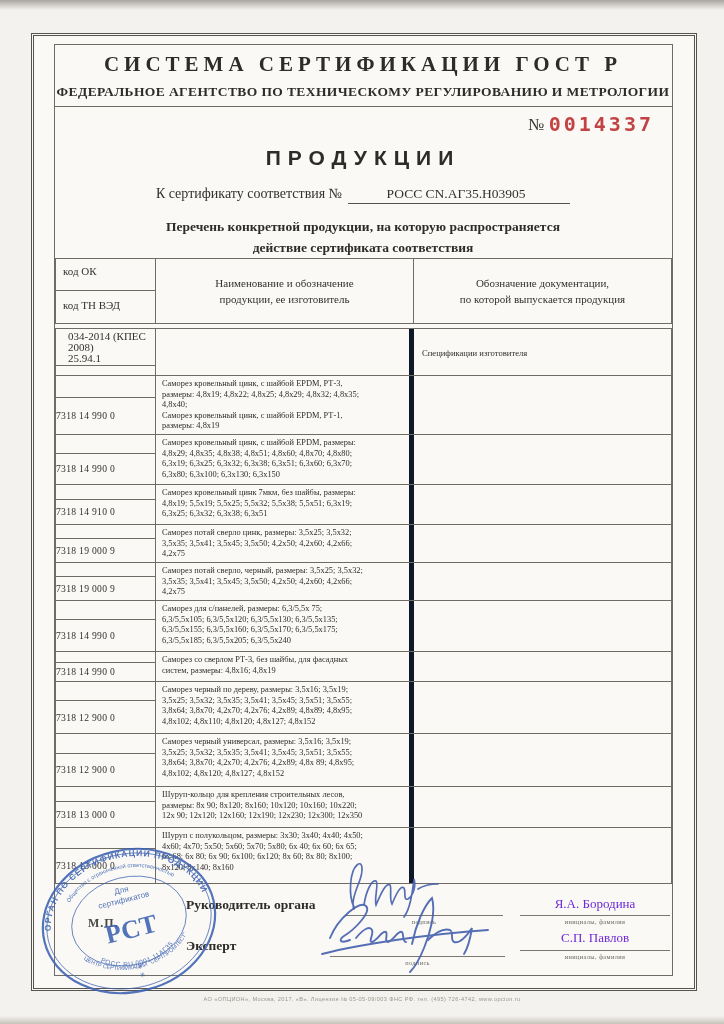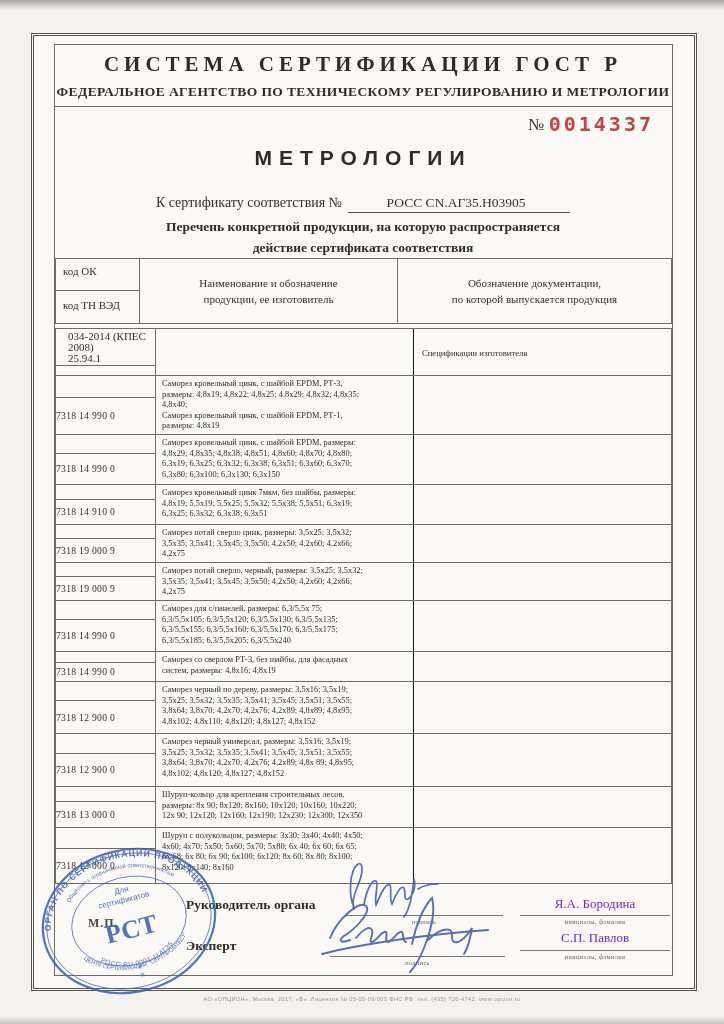--- a/index.html
+++ b/index.html
@@ -27,46 +27,46 @@
 
   .form-number{position:absolute;right:70px;top:112px;font-size:17px;color:#3a3836;}
   .form-number .num{font-family:"DejaVu Sans Mono",monospace;font-size:20px;
     letter-spacing:3px;color:#c24343;font-weight:bold;vertical-align:-1px;}
 
   .doc-title{position:absolute;left:54px;top:146px;width:618px;text-align:center;
     font-family:"Liberation Sans","DejaVu Sans",sans-serif;
     font-weight:bold;font-size:21px;letter-spacing:7px;color:#2e2c29;}
   .cert-line{position:absolute;left:54px;top:186px;width:618px;text-align:center;font-size:14px;}
   .cert-line .val{display:inline-block;min-width:200px;border-bottom:1px solid #55524d;
-    padding:0 14px 1px 8px;margin-left:6px;font-size:13.5px;margin-top:9px;}
+    padding:0 14px 1px 8px;margin-left:6px;font-size:13.5px;}
   .purpose{position:absolute;left:54px;top:216px;width:618px;text-align:center;
     font-weight:bold;font-size:13.5px;line-height:21px;white-space:pre-line;color:#2e2c29;}
 
   
   .tbl{position:absolute;left:55px;top:258px;width:617px;font-size:8.4px;}
   .thead{display:flex;border:1px solid #6f6c66;height:66px;box-sizing:border-box;}
-  .th1{width:84px;border-right:1px solid #6f6c66;display:flex;flex-direction:column;box-sizing:border-box;}
+  .th1{width:100px;border-right:1px solid #6f6c66;display:flex;flex-direction:column;box-sizing:border-box;}
   .th1 .a{flex:1;padding:6px 0 0 7px;border-bottom:1px solid #6f6c66;font-size:11px;}
   .th1 .b{flex:1;padding:8px 0 0 7px;font-size:11px;}
   .th2{width:258px;border-right:1px solid #6f6c66;display:flex;align-items:center;
     justify-content:center;text-align:center;font-size:11px;line-height:16px;
     white-space:pre-line;box-sizing:border-box;}
   .th3{flex:1;display:flex;align-items:center;justify-content:center;text-align:center;
     font-size:11px;line-height:16px;white-space:pre-line;box-sizing:border-box;}
   .tbody{margin-top:4px;border:1px solid #6f6c66;}
   .trow{display:flex;border-bottom:1px solid #6f6c66;box-sizing:border-box;}
   .trow:last-child{border-bottom:none;}
   .c1{width:100px;border-right:1px solid #6f6c66;display:flex;flex-direction:column;box-sizing:border-box;}
   .c1 .top{flex:0 0 38%;border-bottom:1px solid #6f6c66;padding:2px 3px 1px 12px;
     font-size:11px;line-height:11px;white-space:pre-line;box-sizing:border-box;}
   .c1 .bot{flex:1;display:flex;align-items:center;font-size:9.6px;
     letter-spacing:0.3px;box-sizing:border-box;}
   .trow.okrow .c1 .top{flex:1;}
   .trow.okrow .c1 .bot{flex:0 0 9px;}
-  .c2{width:258px;border-right:1px solid #0f172a;padding:3px 5px 2px 6px;
+  .c2{width:258px;border-right:5px solid #0f172a;padding:3px 5px 2px 6px;
     line-height:10.6px;white-space:pre-line;box-sizing:border-box;color:#2f2d2a;}
   .c3{flex:1;padding:3px 4px 2px 8px;display:flex;align-items:center;
     font-size:8.6px;box-sizing:border-box;color:#2f2d2a;}
 
   
   .sig-label{position:absolute;font-weight:bold;font-size:13.5px;color:#2e2c29;}
   .sig-line{position:absolute;height:1px;background:#7a7771;}
   .sig-caption{position:absolute;font-size:6.3px;color:#6b6861;letter-spacing:0.4px;text-align:center;}
   .sig-name{position:absolute;font-size:13px;color:#6d28d9;text-align:center;}
   .mp-mark{position:absolute;left:88px;top:916px;font-size:12px;font-weight:bold;color:#4a4843;letter-spacing:1px;}
@@ -87,21 +87,21 @@
 <div class="head-sep"></div>
 
 <div class="title">СИСТЕМА СЕРТИФИКАЦИИ ГОСТ Р</div>
 <div class="subtitle">ФЕДЕРАЛЬНОЕ АГЕНТСТВО ПО ТЕХНИЧЕСКОМУ РЕГУЛИРОВАНИЮ И МЕТРОЛОГИИ</div>
 
 <div class="form-number">
   <span>№</span>
   <span class="num">0014337</span>
 </div>
 
-<div class="doc-title">МЕТРОЛОГИИ</div>
+<div class="doc-title">ПРОДУКЦИИ</div>
 
 <div class="cert-line">
   <span>К сертификату соответствия №</span><span class="val">РОСС CN.АГ35.Н03905</span>
 </div>
 
 <div class="purpose">Перечень конкретной продукции,  на которую распространяется
 действие сертификата соответствия</div>
 
 <div class="tbl">
   <div class="thead">

